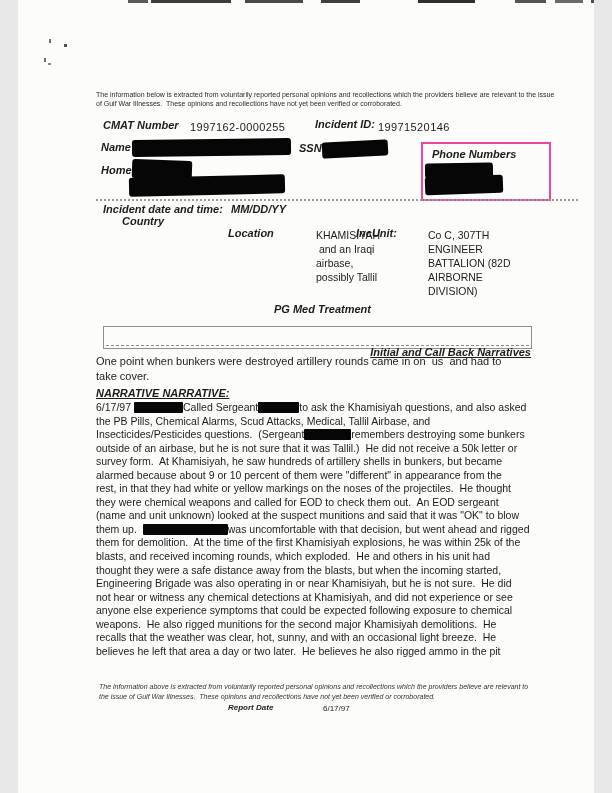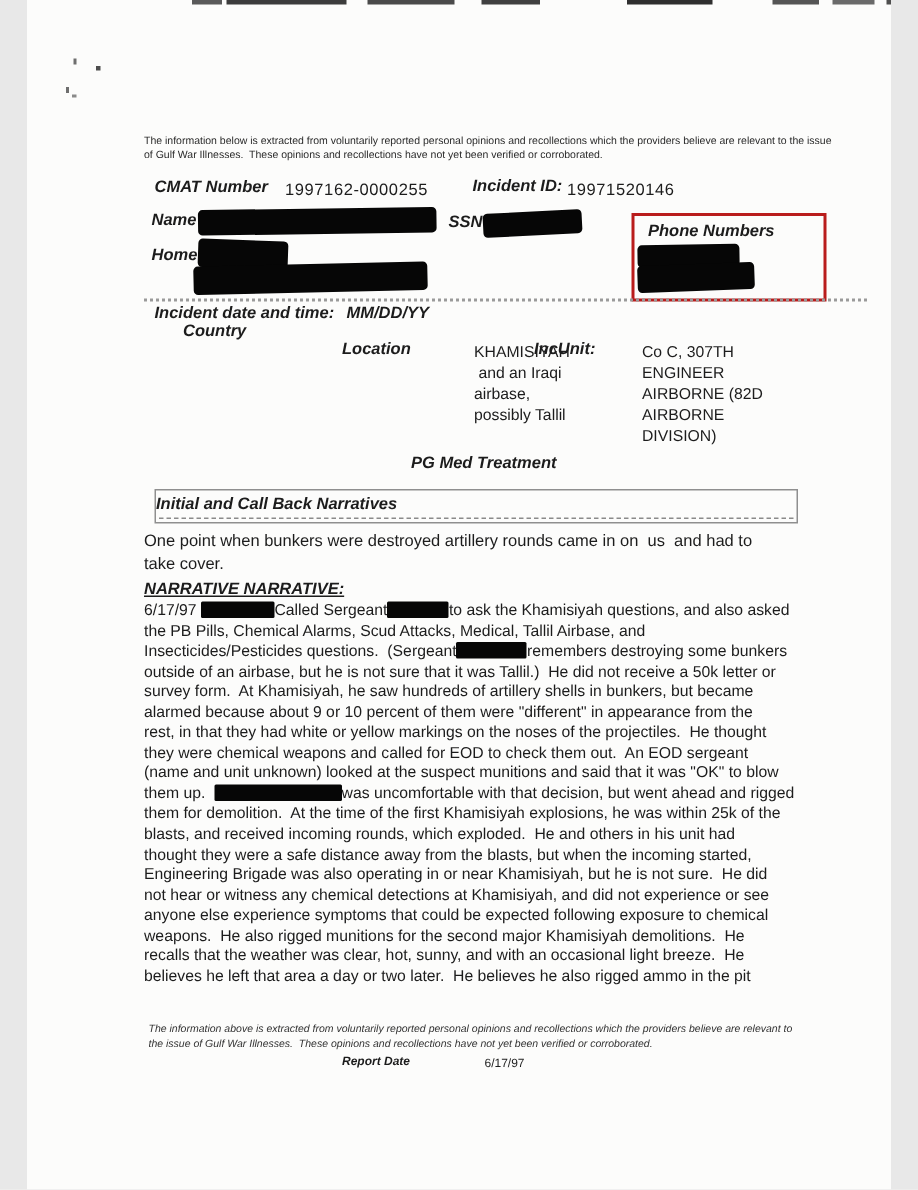--- a/index.html
+++ b/index.html
@@ -14,25 +14,25 @@
   .foot-disc  { font-size:7px; line-height:9.5px; color:#333; font-style:italic; white-space:pre-wrap; }
   .lbl { font-size:11px; font-weight:bold; font-style:italic; }
   .val { font-size:11px; }
   .plain10 { font-size:10.5px; line-height:14px; white-space:pre-wrap; }
   .nline { font-size:10.5px; line-height:13.55px; white-space:pre-wrap; }
   .iline { font-size:11px; line-height:15px; white-space:pre-wrap; }
   .redaction { position:absolute; background:#060606; border-radius:3px; }
   .redaction-inline { display:inline-block; background:#060606; height:11px; vertical-align:-2px; border-radius:1px; }
   .scan-bar { position:absolute; top:0; height:3px; background:#474747; }
   .speck { position:absolute; background:#6e6e6e; }
-  .phone-box { position:absolute; left:403px; top:142px; width:126px; height:55px; border:2px solid #b91c1c; }
+  .phone-box { position:absolute; left:403px; top:142px; width:126px; height:55px; border:2px solid #ec4899; }
   .sep-dotted { position:absolute; left:78px; top:199px; width:482px; border-top:2px dotted #9a9a9a; }
   .narr-box { position:absolute; left:85px; top:326px; width:427px; height:21px; border:1px solid #8f8f8f; }
   .narr-box .inner-dash { position:absolute; left:2px; right:2px; bottom:2px; border-top:1px dashed #8a8a8a; }
-  .narr-title { position:absolute; left:0; right:0; top:3px; text-align:left; font-size:11px; font-weight:bold; font-style:italic; }
+  .narr-title { position:absolute; left:0; right:0; top:19px; text-align:right; font-size:11px; font-weight:bold; font-style:italic;text-decoration:underline; }
   .callback-h { font-size:11px; font-weight:bold; font-style:italic; text-decoration:underline; }
 </style>
 </head>
 <body>
 
 <div class="page">
 
   <div class="scan-bar" style="left:110px;width:20px;background:#5a5a5a;"></div>
   <div class="scan-bar" style="left:133px;width:80px;background:#3c3c3c;"></div>
   <div class="scan-bar" style="left:227px;width:58px;background:#4a4a4a;"></div>
@@ -72,21 +72,21 @@
 
   <div class="sep-dotted"></div>
 
   <div class="abs lbl" style="left:85px;top:203px;">Incident date and time:</div>
   <div class="abs lbl" style="left:213px;top:203px;">MM/DD/YY</div>
 
   <div class="abs lbl" style="left:87px;top:215px;margin-left:17px;">Country</div>
   <div class="abs lbl" style="left:210px;top:227px;">Location</div>
   <div class="abs plain10" style="left:251px;top:228px;margin-left:47px;"><div class="plain10">KHAMISIYAH</div><div class="plain10"> and an Iraqi</div><div class="plain10">airbase,</div><div class="plain10">possibly Tallil</div></div>
   <div class="abs lbl" style="left:338px;top:211px;margin-top:16px;">IncUnit:</div>
-  <div class="abs plain10" style="left:388px;top:228px;margin-left:22px;"><div class="plain10">Co C, 307TH</div><div class="plain10">ENGINEER</div><div class="plain10">AIRBORNE (82D</div><div class="plain10">AIRBORNE</div><div class="plain10">DIVISION)</div></div>
+  <div class="abs plain10" style="left:388px;top:228px;margin-left:22px;"><div class="plain10">Co C, 307TH</div><div class="plain10">ENGINEER</div><div class="plain10">BATTALION (82D</div><div class="plain10">AIRBORNE</div><div class="plain10">DIVISION)</div></div>
 
   <div class="abs lbl" style="left:256px;top:303px;">PG Med Treatment</div>
 
   <div class="narr-box">
     <div class="inner-dash"></div>
     <div class="narr-title">Initial and Call Back Narratives</div>
   </div>
 
   <div class="abs" style="left:78px;top:354px;">
       <div class="iline">One point when bunkers were destroyed artillery rounds came in on  us  and had to</div>

